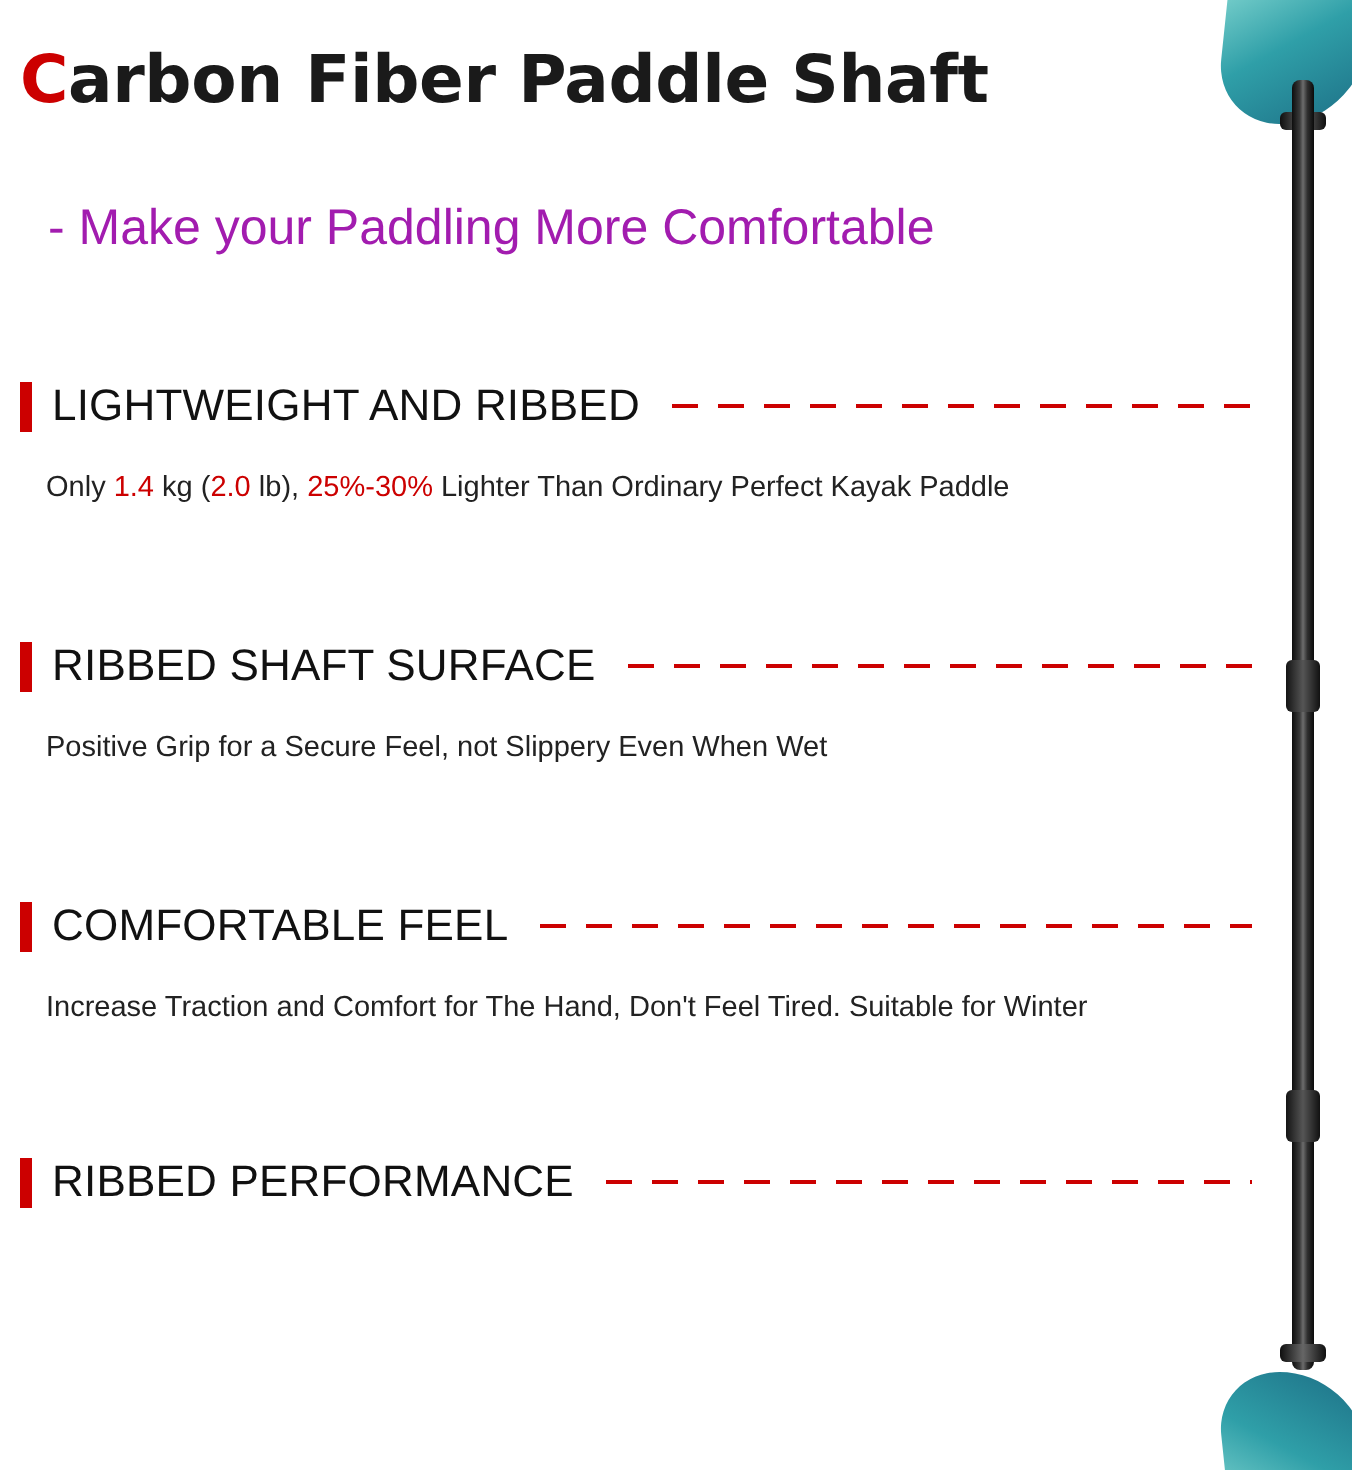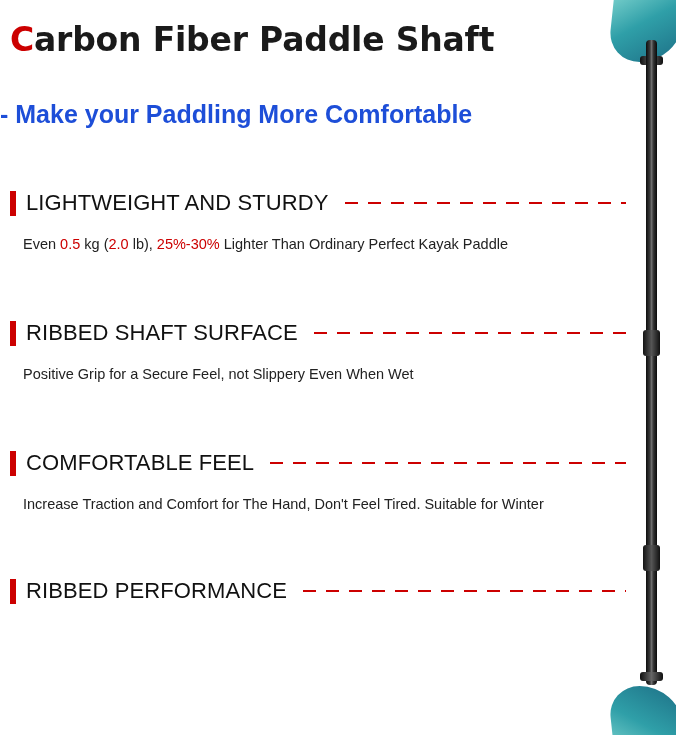--- a/index.html
+++ b/index.html
@@ -31,25 +31,25 @@
     font-weight: bold;
     letter-spacing: -0.2px;
     white-space: nowrap;
     font-family: "DejaVu Sans", sans-serif;
   }
   .headline .accent {
     color: #cc0000;
   }
   .subhead {
     position: absolute;
-    left: 0;
+    left: 24px;
     top: 100px;
     font-size: 25px;
-    font-weight: 700;
-    color: #1d4ed8;
+    font-weight: 400;
+    color: #a21caf;
     white-space: nowrap;
   }
 
   
   .feature {
     position: absolute;
     left: 10px;
     width: 620px;
   }
   .feature-head {
@@ -167,25 +167,25 @@
 
   <div class="headline">
     <span class="accent">C</span><span>arbon Fiber Paddle Shaft</span>
   </div>
 
   <div class="subhead">- Make your Paddling More Comfortable</div>
 
   <div class="feature" id="f1">
     <div class="feature-head">
       <span class="bar"></span>
-      <span class="feature-title">LIGHTWEIGHT AND STURDY</span>
+      <span class="feature-title">LIGHTWEIGHT AND RIBBED</span>
       <span class="dashes"></span>
     </div>
     <div class="feature-body">
-      <span>Even </span><span class="hl">0.5</span><span> kg (</span><span class="hl">2.0</span><span> lb), </span><span class="hl">25%-30%</span><span> Lighter Than Ordinary Perfect Kayak Paddle</span>
+      <span>Only </span><span class="hl">1.4</span><span> kg (</span><span class="hl">2.0</span><span> lb), </span><span class="hl">25%-30%</span><span> Lighter Than Ordinary Perfect Kayak Paddle</span>
     </div>
   </div>
 
   <div class="feature" id="f3">
     <div class="feature-head">
       <span class="bar"></span>
       <span class="feature-title">COMFORTABLE FEEL</span>
       <span class="dashes"></span>
     </div>
     <div class="feature-body">Increase Traction and Comfort for The Hand, Don't Feel Tired. Suitable for Winter</div>

